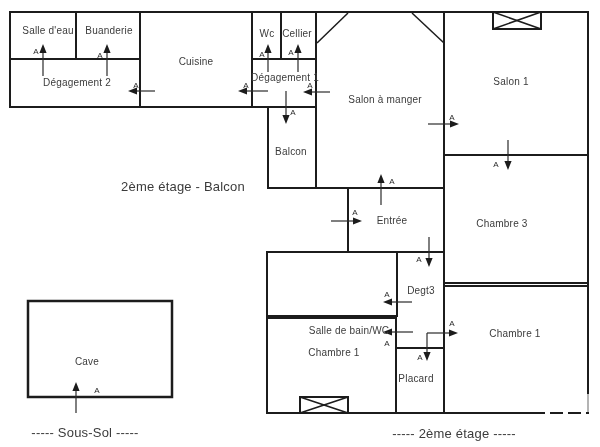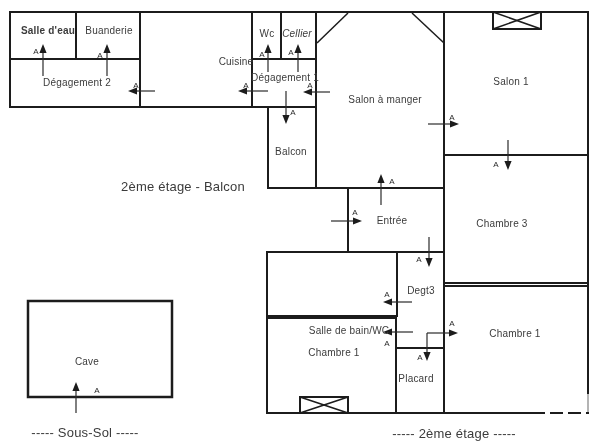--- a/index.html
+++ b/index.html
@@ -119,26 +119,26 @@
       <span class="door-label" style="left: 452px; top: 117px;">A</span>
       <span class="door-label" style="left: 496px; top: 164px;">A</span>
       <span class="door-label" style="left: 392px; top: 181px;">A</span>
       <span class="door-label" style="left: 355px; top: 212px;">A</span>
       <span class="door-label" style="left: 419px; top: 259px;">A</span>
       <span class="door-label" style="left: 387px; top: 294px;">A</span>
       <span class="door-label" style="left: 387px; top: 343px;">A</span>
       <span class="door-label" style="left: 452px; top: 323px;">A</span>
       <span class="door-label" style="left: 420px; top: 357px;">A</span>
       <span class="door-label" style="left: 97px; top: 390px;">A</span>
-      <span class="room-label" style="left: 48px; top: 30px; font-weight: bold;">Salle d'eau</span>
+      <span class="room-label" style="left: 48px; top: 30px;">Salle d'eau</span>
       <span class="room-label" style="left: 109px; top: 30px;">Buanderie</span>
-      <span class="room-label" style="left: 196px; top: 61px; margin-left: 40px;">Cuisine</span>
+      <span class="room-label" style="left: 196px; top: 61px;">Cuisine</span>
       <span class="room-label" style="left: 77px; top: 82px;">Dégagement 2</span>
       <span class="room-label" style="left: 267px; top: 33px;">Wc</span>
-      <span class="room-label" style="left: 297px; top: 33px; font-style: italic;">Cellier</span>
+      <span class="room-label" style="left: 297px; top: 33px;">Cellier</span>
       <span class="room-label" style="left: 285px; top: 77px;">Dégagement 1</span>
       <span class="room-label" style="left: 385px; top: 99px;">Salon à manger</span>
       <span class="room-label" style="left: 511px; top: 81px;">Salon 1</span>
       <span class="room-label" style="left: 291px; top: 151px;">Balcon</span>
       <span class="room-label" style="left: 392px; top: 220px;">Entrée</span>
       <span class="room-label" style="left: 502px; top: 223px;">Chambre 3</span>
       <span class="room-label" style="left: 349px; top: 282px; margin-top: 48px;">Salle de bain/WC</span>
       <span class="room-label" style="left: 421px; top: 290px;">Degt3</span>
       <span class="room-label" style="left: 334px; top: 352px;">Chambre 1</span>
       <span class="room-label" style="left: 515px; top: 333px;">Chambre 1</span>

